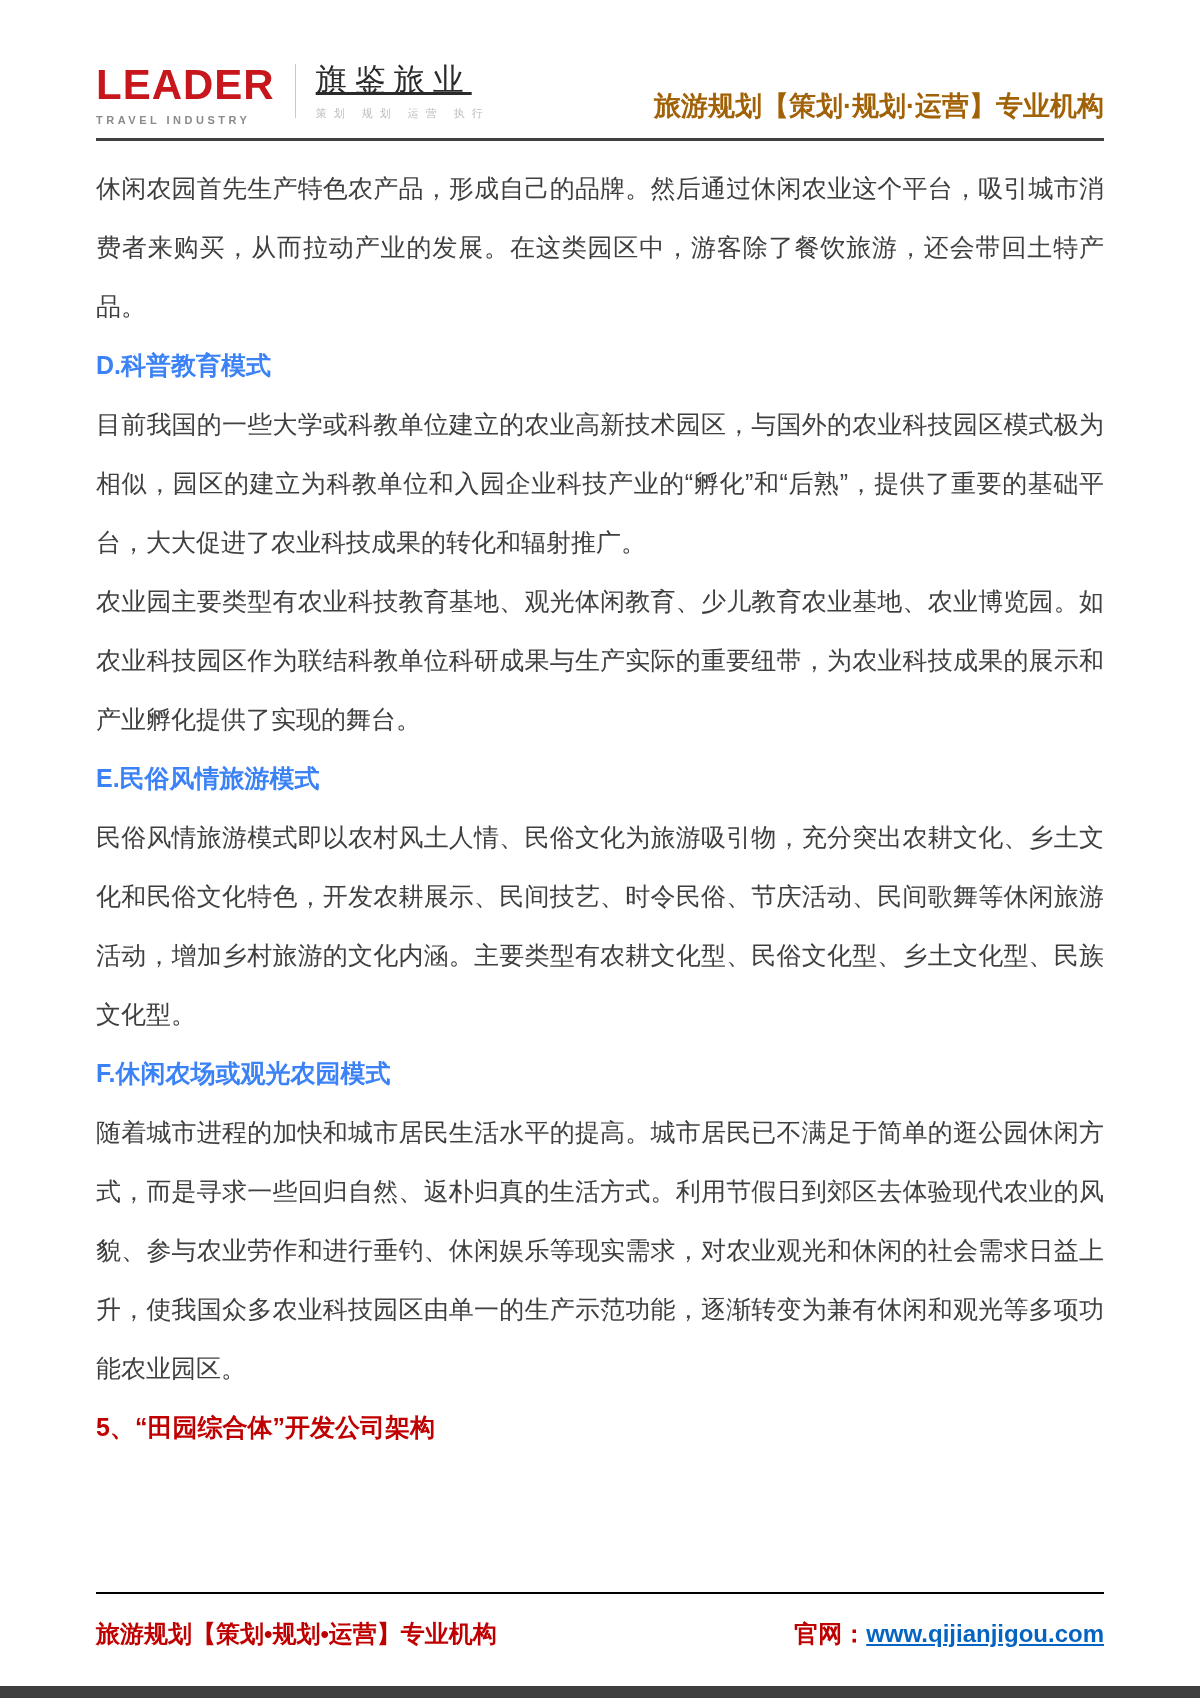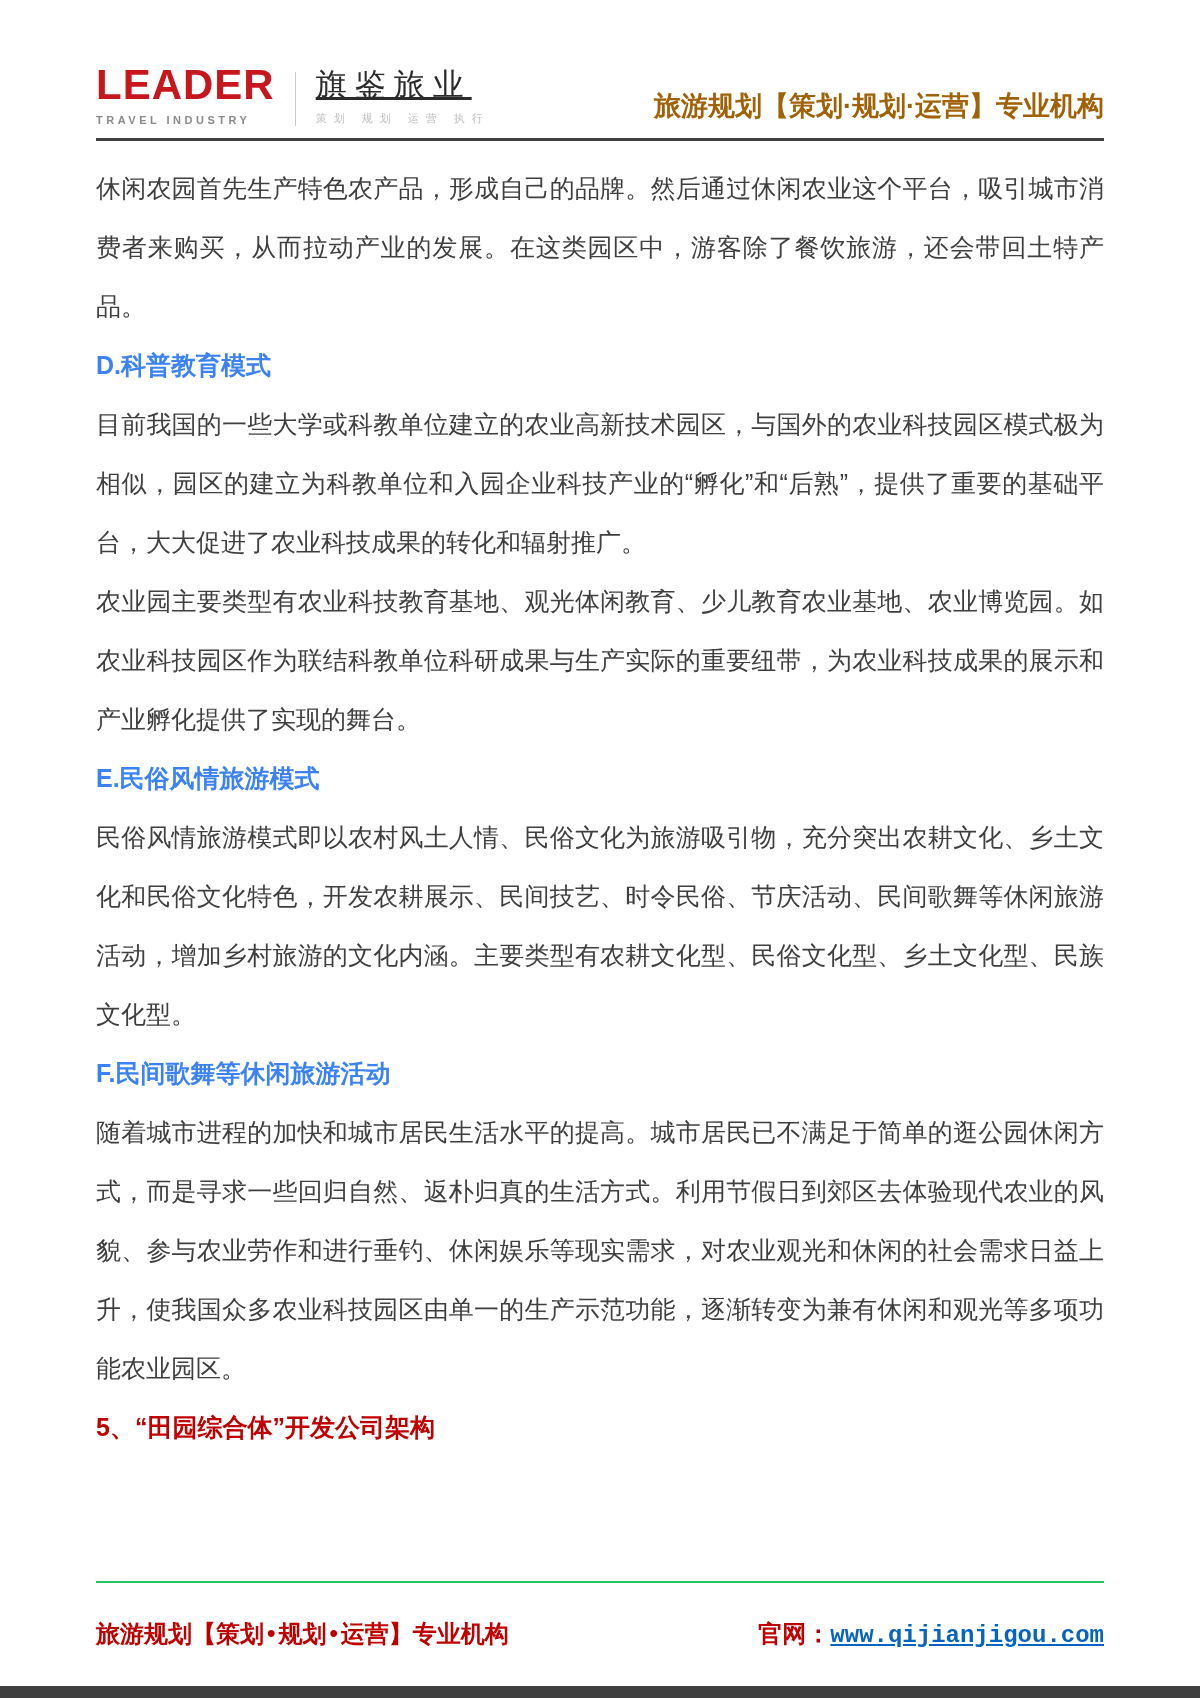--- a/index.html
+++ b/index.html
@@ -16,21 +16,21 @@
   
   .header {
     margin:0 96px;
     padding-top:64px;
     padding-bottom:12px;
     border-bottom:3px solid #404040;
     display:flex;
     justify-content:space-between;
     align-items:flex-end;
   }
-  .header-left { display:flex; align-items:flex-end; }
+  .header-left { display:flex; align-items:flex-start; }
   .logo-main {
     font-size:42px;
     font-weight:700;
     color:#c8161d;
     letter-spacing:1px;
     line-height:1;
   }
   .logo-sub {
     font-size:11px;
     font-weight:600;
@@ -87,23 +87,22 @@
     margin:0;
   }
   .heading.red { color:#c00000; }
 
   
   .footer {
     position:absolute;
     left:96px;
     right:96px;
     bottom:48px;
-    border-top:2px solid #22c55e;
-    padding-top:35px;
-    font-family:Liberation Mono, monospace;
+    border-top:2px solid #000000;
+    padding-top:24px;
   }
   .footer-inner {
     display:flex;
     justify-content:space-between;
     align-items:center;
   }
   .footer-left {
     color:#c00000;
     font-weight:700;
     font-size:24px;
@@ -141,21 +140,21 @@
     <div class="header-slogan">旅游规划【策划·规划·运营】专业机构</div>
   </header>
 
   <main class="doc-body">
     <p class="para">休闲农园首先生产特色农产品，形成自己的品牌。然后通过休闲农业这个平台，吸引城市消费者来购买，从而拉动产业的发展。在这类园区中，游客除了餐饮旅游，还会带回土特产品。</p>
     <h3 class="heading">D.科普教育模式</h3>
     <p class="para">目前我国的一些大学或科教单位建立的农业高新技术园区，与国外的农业科技园区模式极为相似，园区的建立为科教单位和入园企业科技产业的“孵化”和“后熟”，提供了重要的基础平台，大大促进了农业科技成果的转化和辐射推广。</p>
     <p class="para">农业园主要类型有农业科技教育基地、观光体闲教育、少儿教育农业基地、农业博览园。如农业科技园区作为联结科教单位科研成果与生产实际的重要纽带，为农业科技成果的展示和产业孵化提供了实现的舞台。</p>
     <h3 class="heading">E.民俗风情旅游模式</h3>
     <p class="para">民俗风情旅游模式即以农村风土人情、民俗文化为旅游吸引物，充分突出农耕文化、乡土文化和民俗文化特色，开发农耕展示、民间技艺、时令民俗、节庆活动、民间歌舞等休闲旅游活动，增加乡村旅游的文化内涵。主要类型有农耕文化型、民俗文化型、乡土文化型、民族文化型。</p>
-    <h3 class="heading">F.民间歌舞等休闲旅游活动</h3>
+    <h3 class="heading">F.休闲农场或观光农园模式</h3>
     <p class="para">随着城市进程的加快和城市居民生活水平的提高。城市居民已不满足于简单的逛公园休闲方式，而是寻求一些回归自然、返朴归真的生活方式。利用节假日到郊区去体验现代农业的风貌、参与农业劳作和进行垂钓、休闲娱乐等现实需求，对农业观光和休闲的社会需求日益上升，使我国众多农业科技园区由单一的生产示范功能，逐渐转变为兼有休闲和观光等多项功能农业园区。</p>
     <h3 class="heading red">5、“田园综合体”开发公司架构</h3>
   </main>
 
   <footer class="footer">
     <div class="footer-inner">
       <div class="footer-left">旅游规划【策划•规划•运营】专业机构</div>
       <div class="footer-right">
         <span class="site-label">官网：</span><a class="site-link" href="#">www.qijianjigou.com</a>
       </div>

